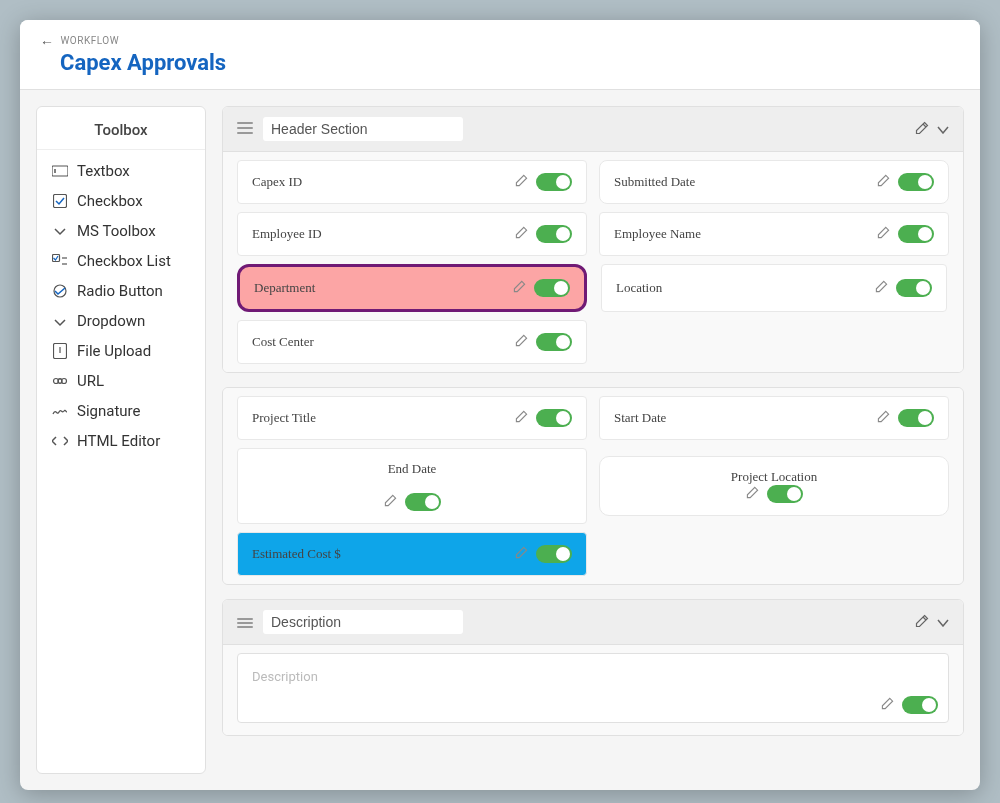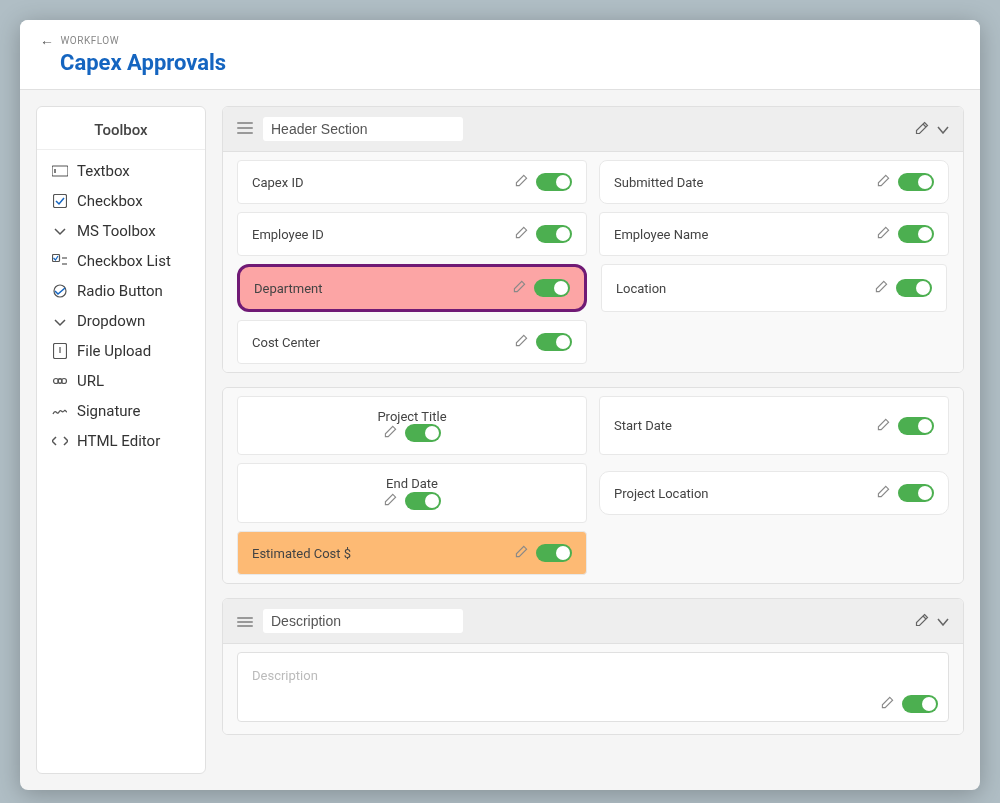--- a/index.html
+++ b/index.html
@@ -143,20 +143,21 @@
       cursor: pointer;
       font-size: 14px;
     }
     .field-row {
       display: flex;
       align-items: center;
       justify-content: space-between;
       padding: 12px 14px;
       border-bottom: 1px solid #eee;
       background: #fafafa;
+      font-family: Liberation Serif, serif;
     }
     .field-row:last-child { border-bottom: none; }
     .field-name {
       font-size: 13px;
       color: #444;
     }
     .field-controls {
       display: flex;
       align-items: center;
       gap: 8px;
@@ -453,21 +454,21 @@
                 </label>
             </div>
           </div>
         </div>
       </div>
 
       <div class="section-card">
 
         <div style="display:grid; grid-template-columns:1fr 1fr; background:#f9f9f9; padding:4px 8px;">
 
-          <div class="field-row" style="margin:4px 6px; border:1px solid #e8e8e8; border-radius:4px; background:white;flex-direction:column;">
+          <div class="field-row" style="margin:4px 6px; border:1px solid #e8e8e8; border-radius:4px; background:white;">
             <span class="field-name">Project Title</span>
             <div class="field-controls">
               <span class="field-edit-icon">
                 <svg width="13" height="13" viewBox="0 0 14 14">
                     <path d="M9.5 1.5 L12.5 4.5 L4.5 12.5 L1.5 12.5 L1.5 9.5 Z" fill="none" stroke="#888" stroke-width="1.2"></path>
                   </svg>
               </span>
               <label class="toggle on">
                   <span class="toggle-slider"></span>
                 </label>
@@ -495,35 +496,35 @@
                 <svg width="13" height="13" viewBox="0 0 14 14">
                     <path d="M9.5 1.5 L12.5 4.5 L4.5 12.5 L1.5 12.5 L1.5 9.5 Z" fill="none" stroke="#888" stroke-width="1.2"></path>
                   </svg>
               </span>
               <label class="toggle on">
                   <span class="toggle-slider"></span>
                 </label>
             </div>
           </div>
 
-          <div class="field-row" style="margin:12px 6px; border:1px solid #e8e8e8; border-radius:10px; background:white;">
+          <div class="field-row" style="margin:12px 6px; border:1px solid #e8e8e8; border-radius:10px; background:white;flex-direction:column;">
             <span class="field-name">Project Location</span>
             <div class="field-controls">
               <span class="field-edit-icon">
                 <svg width="13" height="13" viewBox="0 0 14 14">
                     <path d="M9.5 1.5 L12.5 4.5 L4.5 12.5 L1.5 12.5 L1.5 9.5 Z" fill="none" stroke="#888" stroke-width="1.2"></path>
                   </svg>
               </span>
               <label class="toggle on">
                   <span class="toggle-slider"></span>
                 </label>
             </div>
           </div>
 
-          <div class="field-row" style="margin:4px 6px; border:1px solid #e8e8e8; border-radius:4px; background:#fdba74; grid-column:1;">
+          <div class="field-row" style="margin:4px 6px; border:1px solid #e8e8e8; border-radius:4px; background:#0ea5e9; grid-column:1;">
             <span class="field-name">Estimated Cost $</span>
             <div class="field-controls">
               <span class="field-edit-icon">
                 <svg width="13" height="13" viewBox="0 0 14 14">
                     <path d="M9.5 1.5 L12.5 4.5 L4.5 12.5 L1.5 12.5 L1.5 9.5 Z" fill="none" stroke="#888" stroke-width="1.2"></path>
                   </svg>
               </span>
               <label class="toggle on">
                   <span class="toggle-slider"></span>
                 </label>

